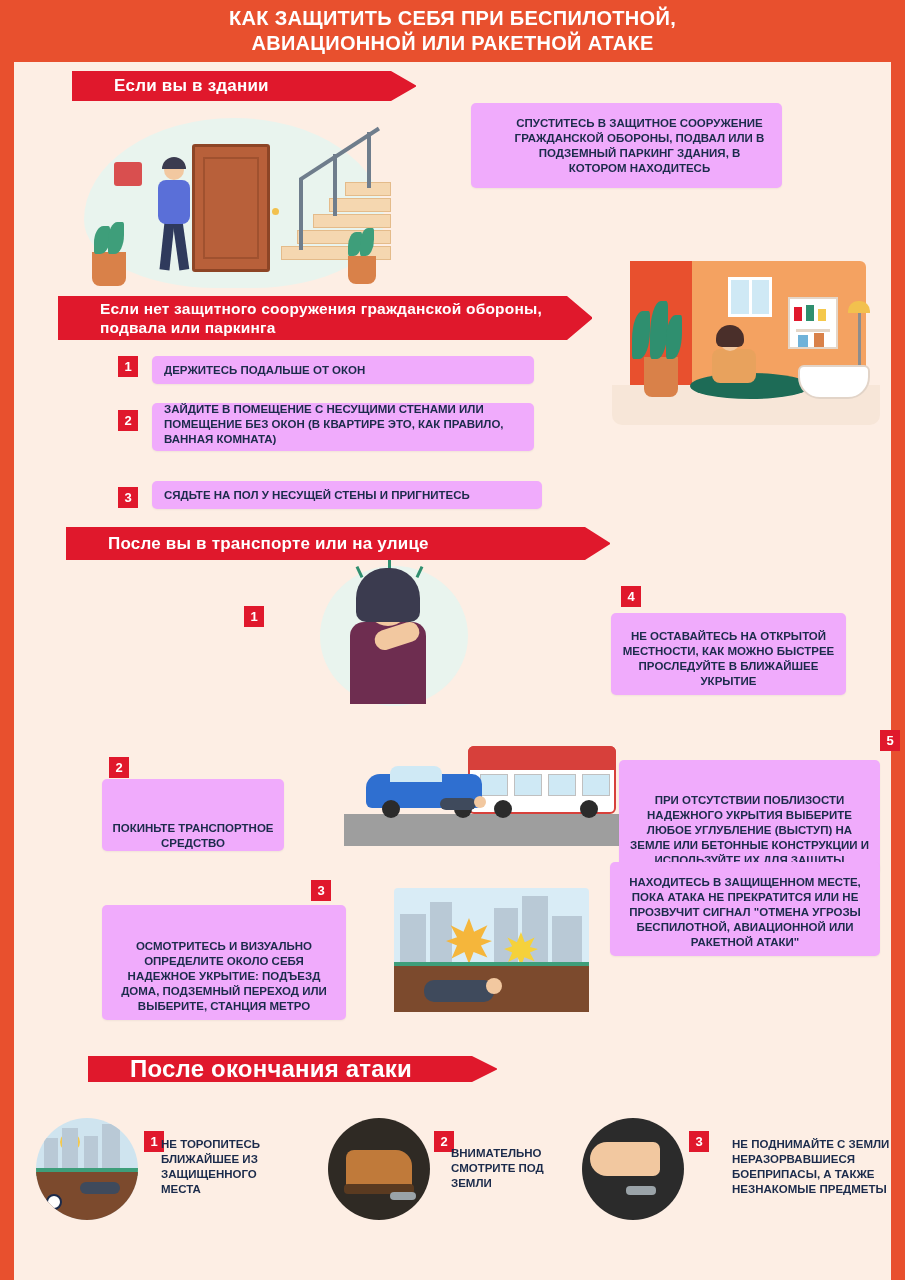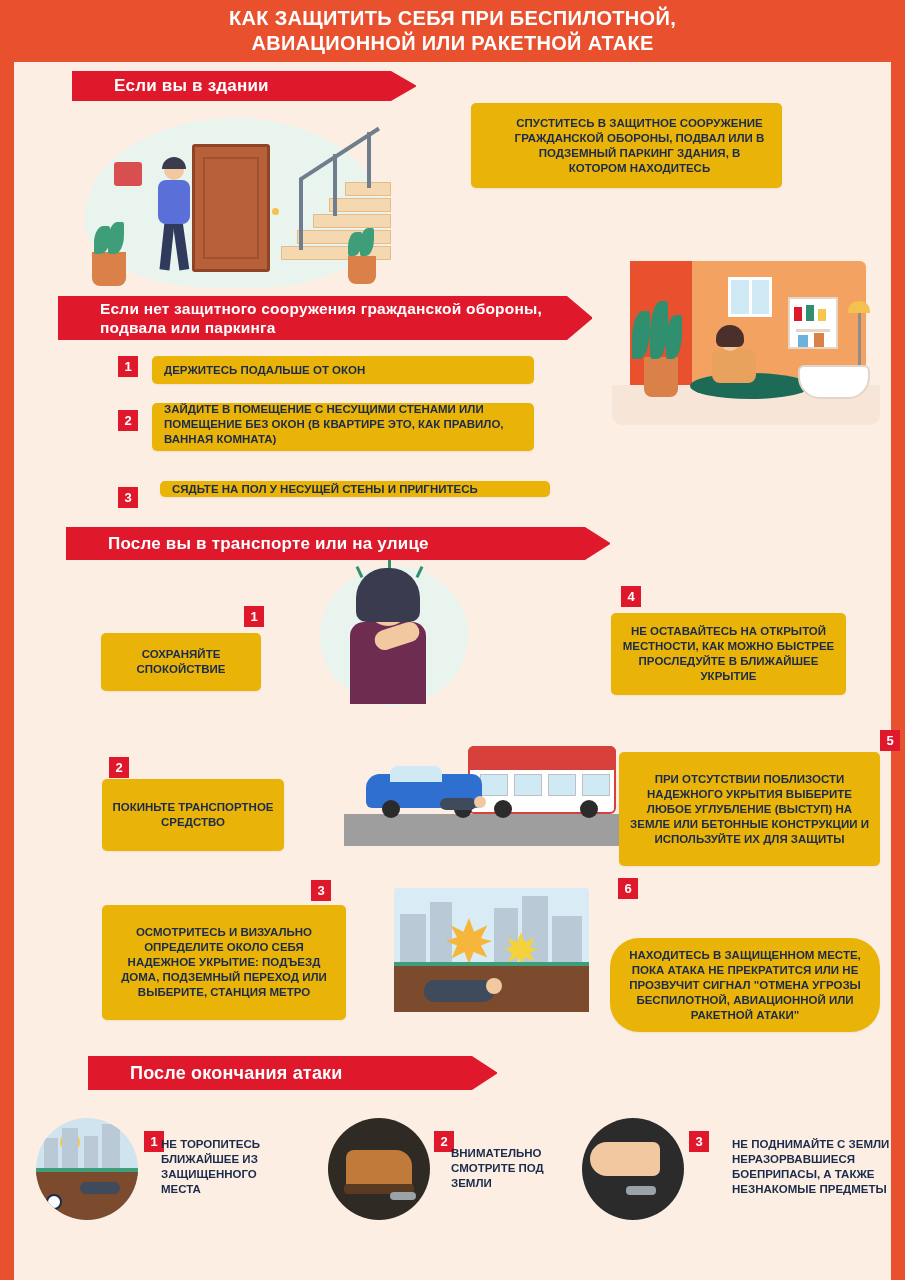--- a/index.html
+++ b/index.html
@@ -44,64 +44,64 @@
   .ribbon.left-tip::before {
     content:""; position:absolute; left:-14px; top:0; height:100%; width:14px;
     background:#e0182c;
   }
 
   #ribbon-building { left:72px; top:71px; width:330px; height:30px; font-size:17px; }
   #ribbon-noshelter { left:58px; top:296px; width:520px; height:44px; font-size:15.5px;
      line-height:19px; padding-right:34px; align-items:center;}
   #ribbon-noshelter .txt { display:block; }
   #ribbon-transport { left:66px; top:527px; width:530px; height:33px; font-size:17px; }
-  #ribbon-after { left:88px; top:1056px; width:395px; height:34px; font-size:18px; }
+  #ribbon-after { left:88px; top:1056px; width:395px; height:26px; font-size:24px; }
 
   
   .num {
     background:#e0182c; color:#fff; font-weight:bold;
     width:20px; height:21px; display:flex; align-items:center; justify-content:center;
     font-size:13px; position:absolute;
   }
 
   
   .card {
-    position:absolute; background:#eab308; border-radius:5px;
+    position:absolute; background:#f0abfc; border-radius:5px;
     color:#1b2b4b; font-weight:bold; font-size:11.5px; line-height:15px;
     display:flex; align-items:center;
     box-shadow:0 1px 2px rgba(0,0,0,0.05);
   }
-  .card.center { justify-content:center; text-align:center; }
+  .card.center { justify-content:center; text-align:center;align-items:flex-end; }
   .card.left { text-align:left; padding-left:12px; }
 
   
   #c1-badge { left:469px; top:108px; }
   #card-1 { left:457px; top:103px; width:311px; height:85px; justify-content:center;
             text-align:center; padding:6px 14px 6px 40px; font-size:11.5px; line-height:15px;}
 
   
   #b2-1 { left:104px; top:356px; } #card-2-1 { left:138px; top:356px; width:382px; height:28px; }
   #b2-2 { left:104px; top:410px; } #card-2-2 { left:138px; top:403px; width:382px; height:48px;
            align-items:flex-end; padding:4px 8px 4px 12px; }
-  #b2-3 { left:104px; top:487px; } #card-2-3 { left:146px; top:481px; width:390px; height:16px; }
+  #b2-3 { left:104px; top:487px; } #card-2-3 { left:138px; top:481px; width:390px; height:28px; }
 
   
   #b3-1 { left:230px; top:606px; }
   #card-3-1 { left:87px; top:633px; width:160px; height:58px; }
   #b3-2 { left:95px; top:757px; }
   #card-3-2 { left:88px; top:779px; width:182px; height:72px; }
   #b3-3 { left:297px; top:880px; }
   #card-3-3 { left:88px; top:905px; width:244px; height:115px; }
 
   #b3-4 { left:607px; top:586px; }
   #card-3-4 { left:597px; top:613px; width:235px; height:82px; }
   #b3-5 { left:866px; top:730px; }
   #card-3-5 { left:605px; top:752px; width:261px; height:114px; }
   #b3-6 { left:604px; top:878px; }
-  #card-3-6 { left:596px; top:938px; width:270px; height:94px;border-radius:29px; }
+  #card-3-6 { left:596px; top:862px; width:270px; height:94px; }
 
   
   .after-text {
     position:absolute; color:#1b2b4b; font-weight:bold; font-size:11.5px; line-height:15px;
   }
   #b4-1 { left:130px; top:1131px; } #t4-1 { left:147px; top:1137px; width:130px; }
   #b4-2 { left:420px; top:1131px; } #t4-2 { left:437px; top:1146px; width:120px; }
   #b4-3 { left:675px; top:1131px; } #t4-3 { left:718px; top:1137px; width:185px; }
 
   
@@ -342,41 +342,38 @@
     <div class="bld" style="left:158px;top:28px;width:30px;height:50px;"></div>
     <div class="boom"></div>
     <div class="boom2"></div>
     <div class="grass"></div>
     <div class="ground"></div>
     <div class="lying"></div>
     <div style="position:absolute;left:92px;top:90px;width:16px;height:16px;border-radius:50%;background:#f2c8a0;"></div>
   </div>
 
   <div class="num" id="b3-1">1</div>
-  <div class="card center" id="card-3-1">
-    <span>СОХРАНЯЙТЕ СПОКОЙСТВИЕ</span>
-  </div>
 
   <div class="num" id="b3-2">2</div>
   <div class="card center" id="card-3-2">
     <span>ПОКИНЬТЕ ТРАНСПОРТНОЕ СРЕДСТВО</span>
   </div>
 
   <div class="num" id="b3-3">3</div>
   <div class="card center" id="card-3-3" style="padding:6px 8px;">
     <span>ОСМОТРИТЕСЬ И ВИЗУАЛЬНО ОПРЕДЕЛИТЕ ОКОЛО СЕБЯ НАДЕЖНОЕ УКРЫТИЕ: ПОДЪЕЗД ДОМА, ПОДЗЕМНЫЙ ПЕРЕХОД ИЛИ ВЫБЕРИТЕ, СТАНЦИЯ МЕТРО</span>
   </div>
 
   <div class="num" id="b3-4">4</div>
   <div class="card center" id="card-3-4" style="padding:6px 10px;">
     <span>НЕ ОСТАВАЙТЕСЬ НА ОТКРЫТОЙ МЕСТНОСТИ, КАК МОЖНО БЫСТРЕЕ ПРОСЛЕДУЙТЕ В БЛИЖАЙШЕЕ УКРЫТИЕ</span>
   </div>
 
   <div class="num" id="b3-5">5</div>
-  <div class="card center" id="card-3-5" style="padding:6px 8px;">
+  <div class="card center" id="card-3-5" style="padding:6px 8px;margin-top:8px;">
     <span>ПРИ ОТСУТСТВИИ ПОБЛИЗОСТИ НАДЕЖНОГО УКРЫТИЯ ВЫБЕРИТЕ ЛЮБОЕ  УГЛУБЛЕНИЕ (ВЫСТУП) НА ЗЕМЛЕ ИЛИ БЕТОННЫЕ КОНСТРУКЦИИ И ИСПОЛЬЗУЙТЕ ИХ ДЛЯ ЗАЩИТЫ</span>
   </div>
 
   <div class="num" id="b3-6">6</div>
   <div class="card center" id="card-3-6" style="padding:6px 8px;">
     <span>НАХОДИТЕСЬ В ЗАЩИЩЕННОМ МЕСТЕ, ПОКА АТАКА НЕ ПРЕКРАТИТСЯ ИЛИ НЕ ПРОЗВУЧИТ СИГНАЛ "ОТМЕНА УГРОЗЫ БЕСПИЛОТНОЙ, АВИАЦИОННОЙ ИЛИ РАКЕТНОЙ АТАКИ"</span>
   </div>
 
   <div class="ribbon left-tip" id="ribbon-after">
     <span>После окончания атаки</span>

